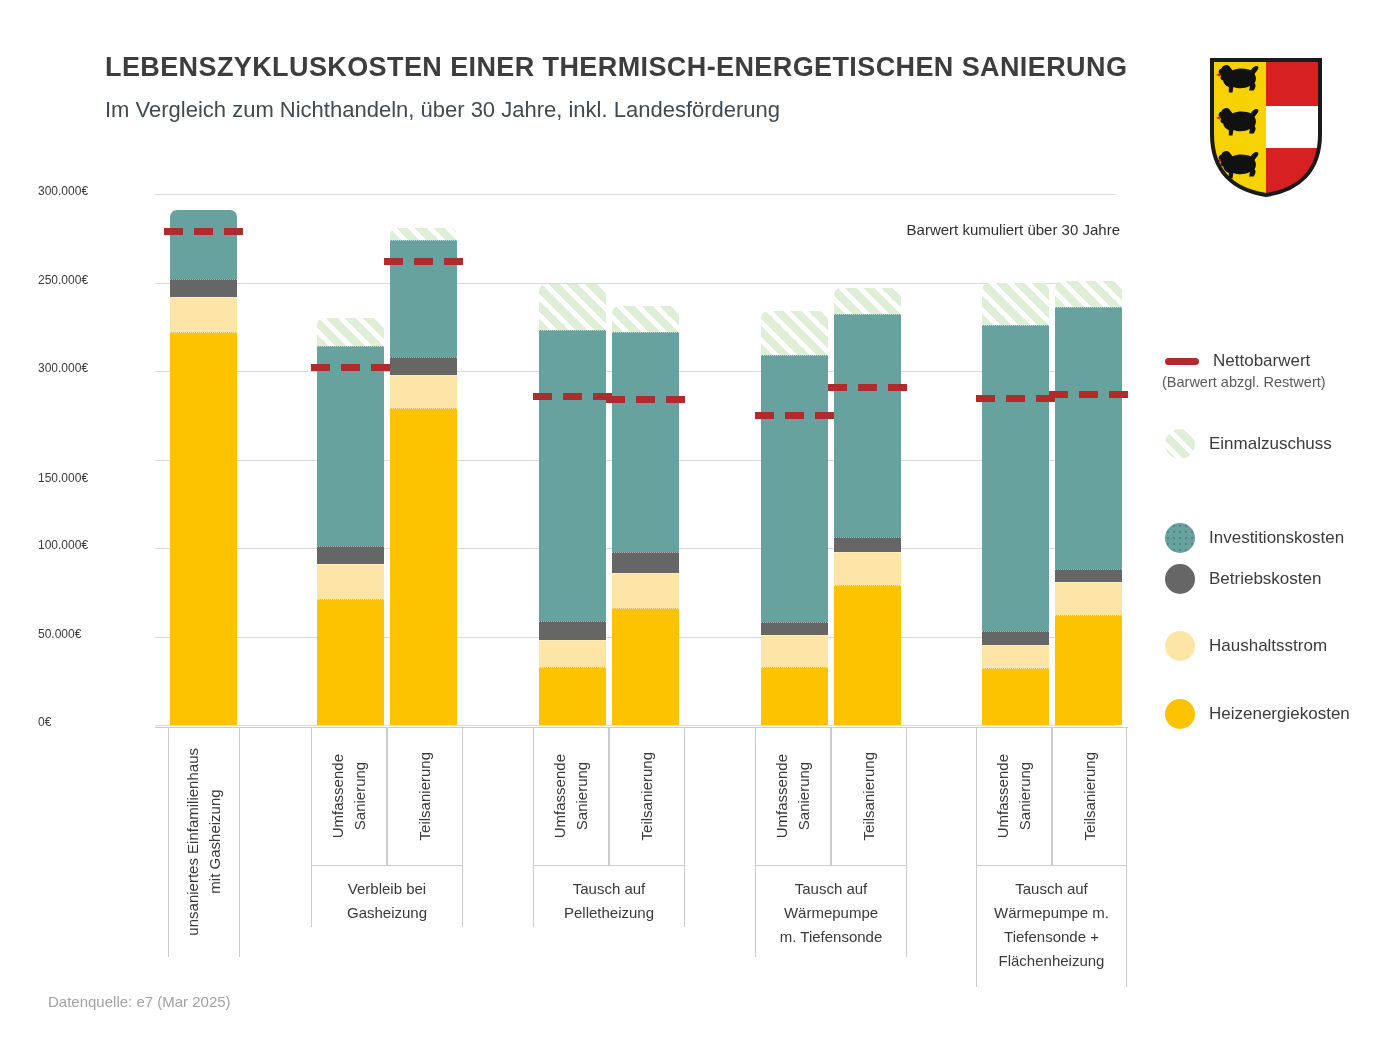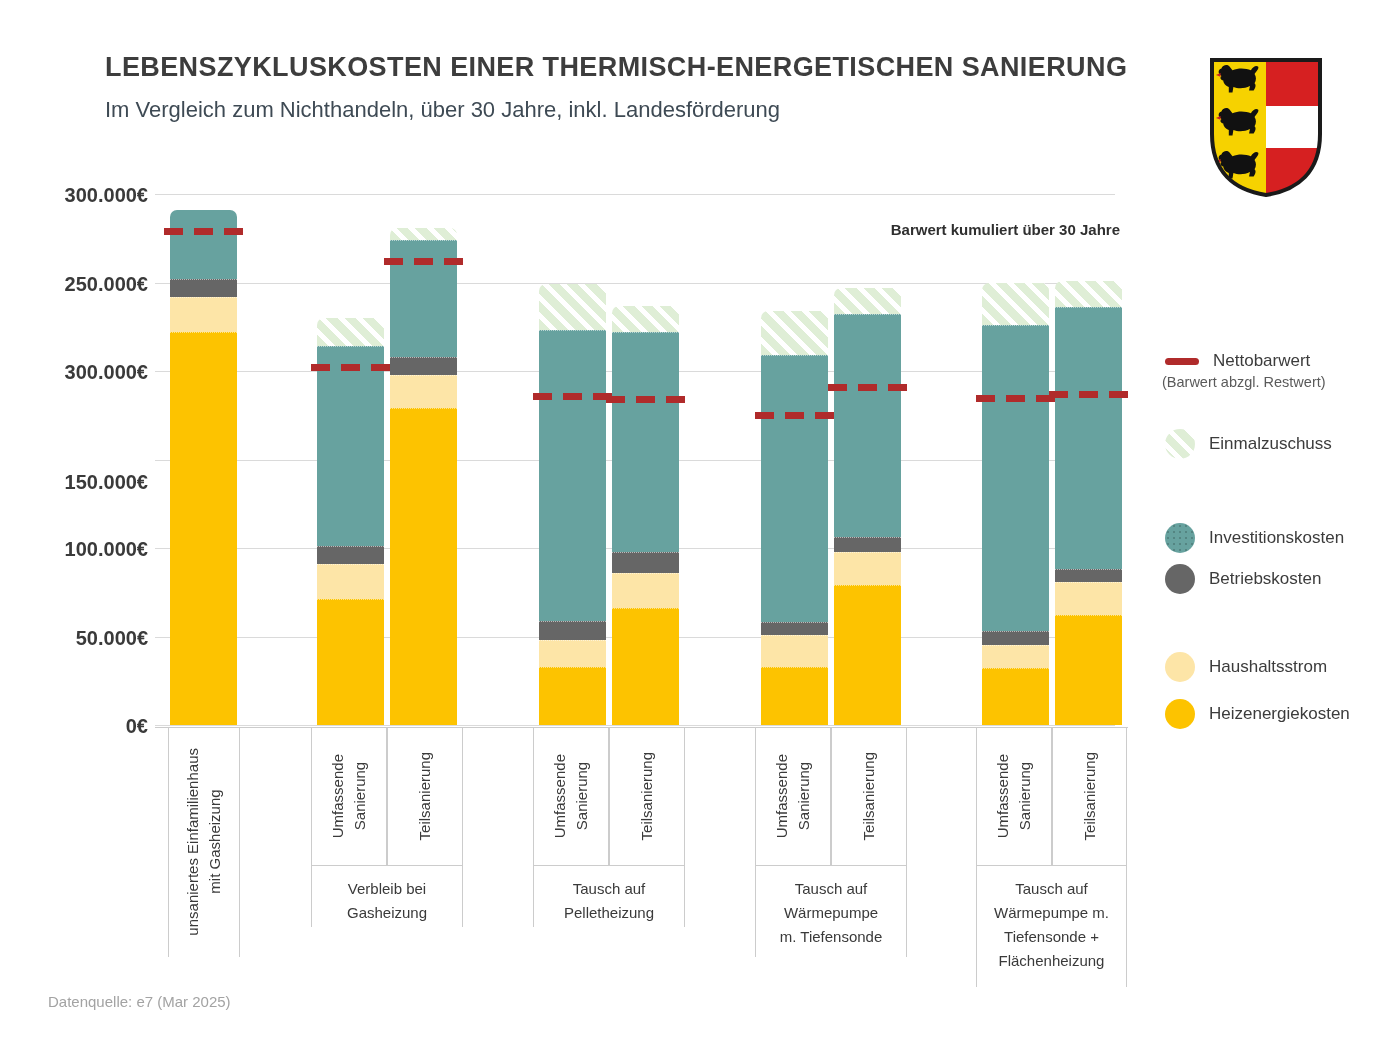--- a/index.html
+++ b/index.html
@@ -5,23 +5,23 @@
   * { margin:0; padding:0; box-sizing:border-box; }
   html,body { background:#ffffff; }
   .page { position:relative; width:1400px; height:1050px; background:#fff;
           font-family:"Liberation Sans", sans-serif; overflow:hidden; }
   .title { position:absolute; left:105px; top:52px; font-size:27px; font-weight:bold;
            letter-spacing:.4px; color:#3d3d3d; }
   .subtitle { position:absolute; left:105px; top:97px; font-size:22px; color:#3e4a54; }
   .watermark { position:absolute; left:1036px; top:84px; font-size:58px; font-weight:bold;
                letter-spacing:2px; color:#cbcbcb; }
   .coa { position:absolute; left:1208px; top:56px; }
-  .annotation { position:absolute; right:280px; top:221px; font-size:15px; color:#2f2f2f;font-weight:bold; }
+  .annotation { position:absolute; right:280px; top:221px; font-size:15px; color:#2f2f2f; }
   .gridline { position:absolute; height:1px; background:#dadada; }
-  .ytick { position:absolute; width:110px; text-align:right; font-size:20px; color:#3a3a3a;font-weight:bold; }
+  .ytick { position:absolute; width:110px; text-align:left; font-size:12px; color:#3a3a3a; }
   .bar { position:absolute; display:flex; flex-direction:column; }
   .seg { width:100%; }
   .bar .seg + .seg { border-top:1px dotted rgba(255,255,255,.55); }
   .seg.first { border-radius:7px 7px 0 0; }
   .netto { position:absolute; height:7px;
            background:repeating-linear-gradient(90deg, var(--nettocol) 0 19px, rgba(0,0,0,0) 19px 30px); }
   .axis-top { position:absolute; height:1px; background:#cccccc; }
   .cell { position:absolute; border-left:1px solid #cccccc; border-right:1px solid #cccccc;
           display:flex; align-items:center; justify-content:center; }
   .rot { transform:rotate(180deg); writing-mode:vertical-rl; font-size:15px; color:#3a3a3a;
@@ -211,21 +211,21 @@
         <span class="legend-label">Einmalzuschuss</span>
       </div>
       <div class="legend-item" style="left: 1165px; top: 522px;">
         <span class="sw" style="background: radial-gradient(rgba(0, 0, 0, 0.18) 1.1px, rgba(0, 0, 0, 0) 1.2px) 0% 0% / 6px 6px rgb(103, 162, 159);"></span>
         <span class="legend-label">Investitionskosten</span>
       </div>
       <div class="legend-item" style="left: 1165px; top: 563px;">
         <span class="sw" style="background: rgb(102, 102, 102);"></span>
         <span class="legend-label">Betriebskosten</span>
       </div>
-      <div class="legend-item" style="left: 1165px; top: 630px; margin-top: 21px;">
+      <div class="legend-item" style="left: 1165px; top: 630px;">
         <span class="sw" style="background: rgb(253, 229, 167);"></span>
         <span class="legend-label">Haushaltsstrom</span>
       </div>
       <div class="legend-item" style="left: 1165px; top: 698px;">
         <span class="sw" style="background: rgb(253, 195, 0);"></span>
         <span class="legend-label">Heizenergiekosten</span>
       </div>
     </div>
 
   <div class="footer">Datenquelle: e7 (Mar 2025)</div>

